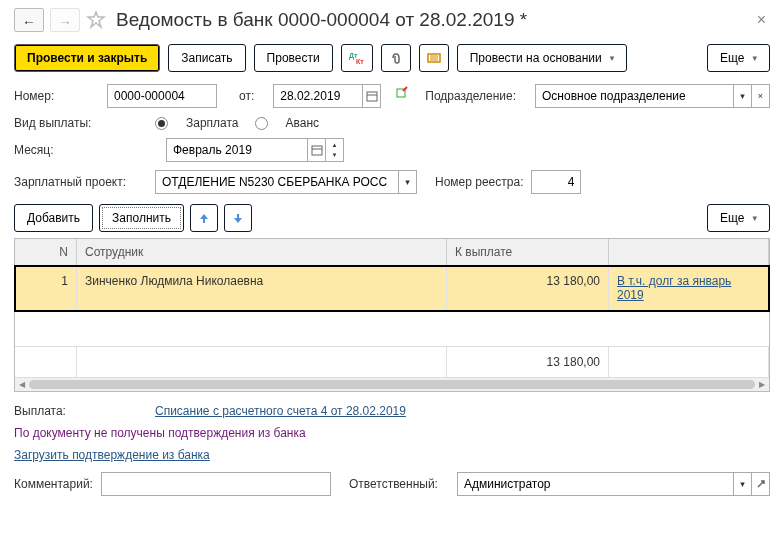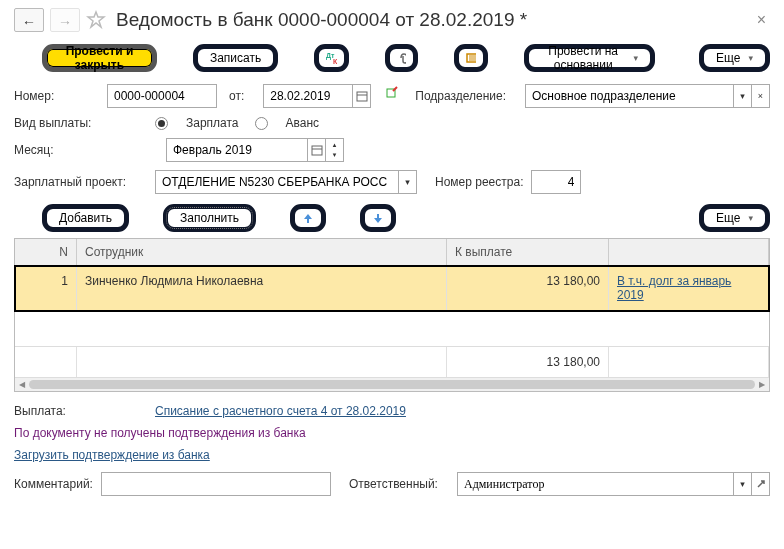--- a/index.html
+++ b/index.html
@@ -20,25 +20,24 @@
     display: flex; align-items: center; justify-content: center;
     cursor: pointer; border-radius: 2px;
   }
   .nav-btn.disabled { opacity: 0.4; cursor: default; }
   .star-icon { fill: none; stroke: #bbb; stroke-width: 1.5; }
   .title { font-size: 19px; font-weight: normal; margin-left: 4px; flex: 1; }
   .close-x { font-size: 16px; color: #888; cursor: pointer; padding: 0 4px; }
 
   .toolbar { display: flex; align-items: center; gap: 8px; margin-bottom: 12px; }
   .btn {
-    border: 5px solid #0f172a; background: #fff;
+    border: 1px solid #0f172a; background: #fff;
     padding: 5px 12px; font-size: 12px; cursor: pointer;
-    border-radius: 11px; display: flex; align-items: center; gap: 4px;
+    border-radius: 3px; display: flex; align-items: center; gap: 4px;
     height: 28px;
-    margin-left: 28px;
   }
   .btn.primary { background: #ffdd00; border-color: #555; font-weight: bold; box-shadow: 0 0 0 1px #000 inset; }
   .btn.icon-only { padding: 5px 7px; min-width: 28px; justify-content: center; }
   .btn.dropdown::after { content: "▾"; font-size: 9px; margin-left: 4px; color: #666; }
   .spacer { flex: 1; }
 
   .form-row { display: flex; align-items: center; gap: 8px; margin-bottom: 8px; }
   .form-label { color: #333; min-width: 85px; }
   .input {
     border: 1px solid #aaa; padding: 3px 6px; font-size: 12px;
@@ -116,20 +115,21 @@
   <svg width="20" height="20">
       <path class="star-icon" d="M10 2 L12 7 L18 7 L13 11 L15 17 L10 13 L5 17 L7 11 L2 7 L8 7 Z"></path>
     </svg>
   <div class="title">Ведомость в банк 0000-000004 от 28.02.2019 *</div>
   <div class="close-x">×</div>
 </div>
 
 <div class="toolbar">
   <button class="btn primary">Провести и закрыть</button>
   <button class="btn">Записать</button>
+  <button class="btn">Провести</button>
   <button class="btn icon-only">
     <svg width="16" height="14">
       <text x="0" y="7" font-size="7" fill="#2a8" font-weight="bold">Дт</text>
       <text x="7" y="13" font-size="7" fill="#d33" font-weight="bold">Кт</text>
     </svg>
   </button>
   <button class="btn icon-only">
     <svg width="14" height="14">
         <path d="M4 7 Q4 3 7 3 Q10 3 10 7 L10 10 Q10 12 8 12 Q6 12 6 10 L6 5" fill="none" stroke="#666" stroke-width="1.5"></path>
       </svg>
@@ -141,21 +141,21 @@
       </svg>
   </button>
   <button class="btn dropdown">Провести на основании</button>
   <div class="spacer"></div>
   <button class="btn dropdown">Еще</button>
 </div>
 
 <div class="form-row">
   <span class="form-label">Номер:</span>
   <input class="input" style="width: 110px;" value="0000-000004">
-  <span style="margin-left:4px">от:</span>
+  <span style="margin-left:14px">от:</span>
   <div class="combo-wrap">
     <input class="input" style="width: 90px;" value="28.02.2019">
     <div class="combo-btn">
       <svg width="12" height="12">
           <rect x="1" y="2" width="10" height="9" fill="none" stroke="#666"></rect>
           <path d="M1 5 L11 5" stroke="#666"></path>
         </svg>
     </div>
   </div>
   <svg width="16" height="16" class="special-btn">
@@ -264,21 +264,21 @@
 
 <div class="info-text">По документу не получены подтверждения из банка</div>
 
 <div><span class="link dark">Загрузить подтверждение из банка</span></div>
 
 <div class="bottom-row">
   <span>Комментарий:</span>
   <input class="input" style="width: 230px;" value="">
   <span style="margin-left:10px">Ответственный:</span>
   <div class="combo-wrap" style="flex:1">
-    <input class="input" style="flex: 1 1 0%; font-family: Liberation Serif, serif;" value="Администратор">
+    <input class="input" style="flex: 1 1 0%;" value="Администратор">
     <div class="combo-btn">▾</div>
     <div class="combo-btn">
       <svg width="10" height="10">
           <path d="M2 8 L8 2 M5 2 L8 2 L8 5" fill="none" stroke="#666" stroke-width="1.5"></path>
         </svg>
     </div>
   </div>
 </div>
 
 </body></html>

